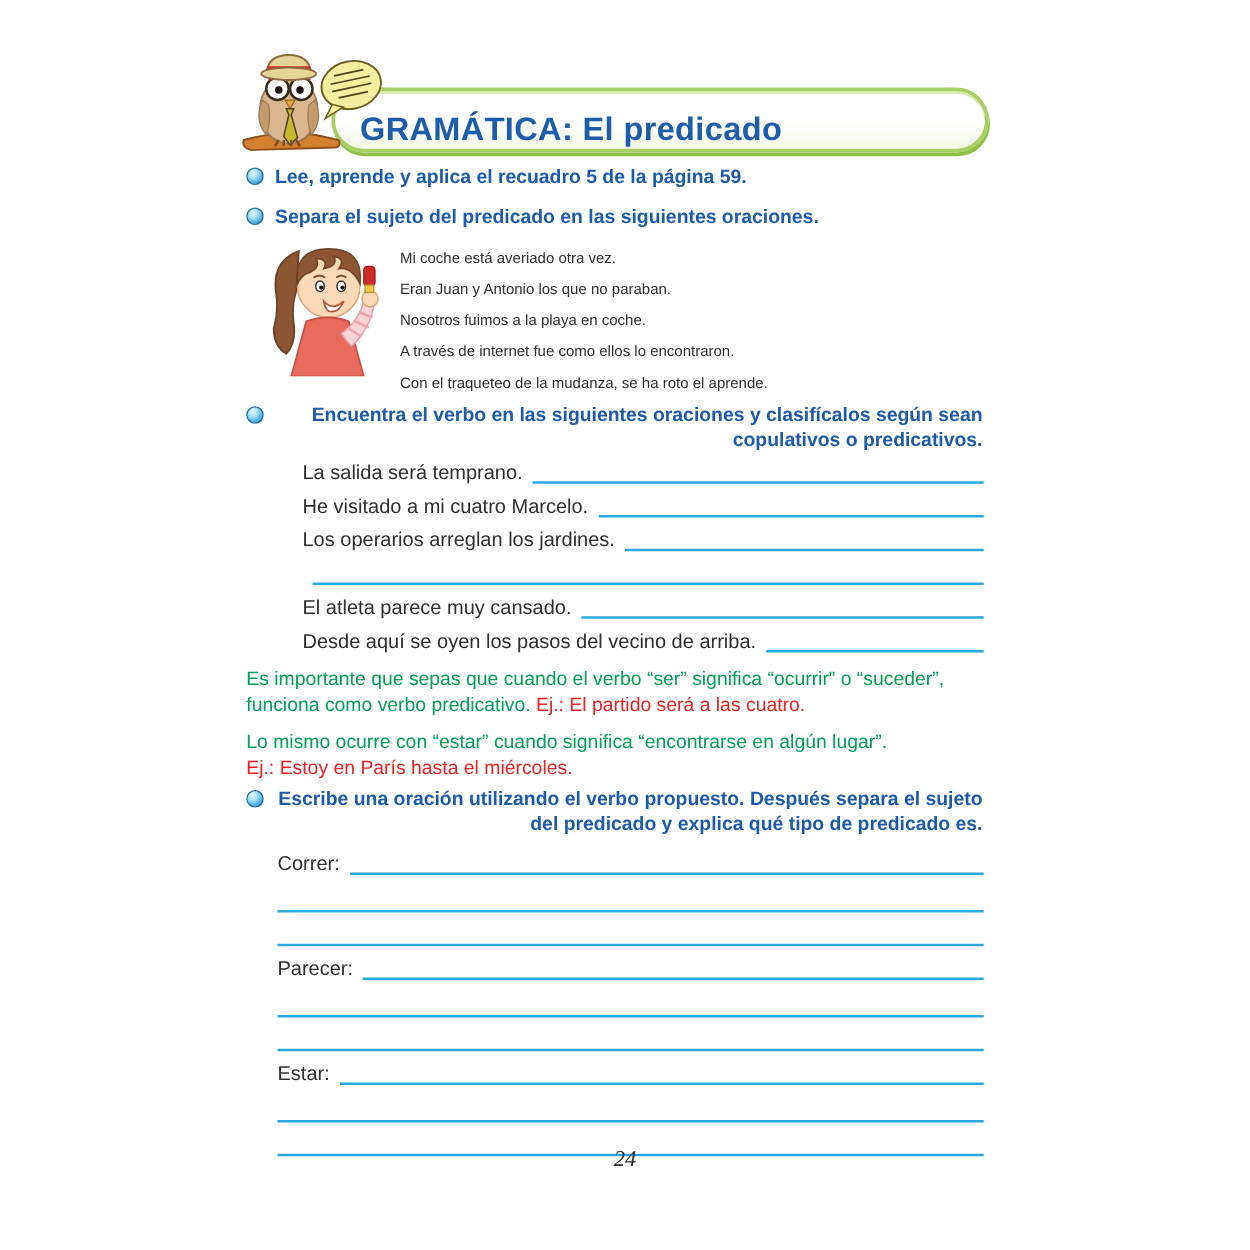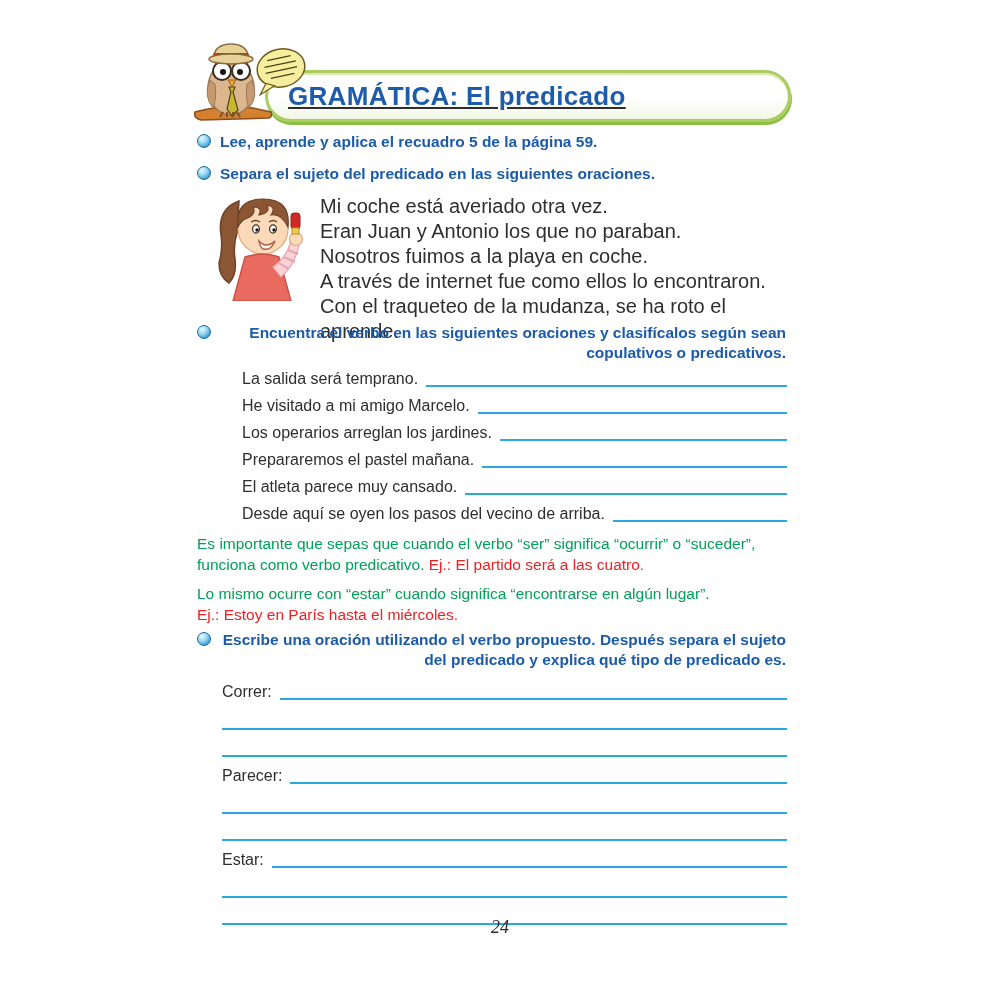--- a/index.html
+++ b/index.html
@@ -6,21 +6,21 @@
   .page{
     position:relative; width:1000px; height:1000px; background:#ffffff;
     font-family:"Liberation Sans", sans-serif; color:#2e2e2e; overflow:hidden;
   }
   
   .banner{
     position:absolute; left:265px; top:70px; width:520px; height:46px;
     background:linear-gradient(#ffffff 55%, #f2f7e4);
     border:3px solid #a9cd62; border-radius:26px;
     box-shadow:1px 3px 0 #8cbf43, inset 0 2px 0 #d9e9b0;
-    display:flex; align-items:center;text-decoration:underline;
+    display:flex; align-items:flex-end;
   }
   .banner-title{
     padding-left:20px; font-size:26px; font-weight:700; letter-spacing:.3px;
     color:#1d5cab;
   }
   .owl-wrap{position:absolute; left:193px; top:40px; width:118px; height:86px; z-index:3;}
   
   .instr{position:absolute; left:197px; display:flex; align-items:flex-start;text-align:right;}
   .bullet{
     flex:0 0 14px; width:14px; height:14px; border-radius:50%; margin-top:2px;
@@ -28,21 +28,21 @@
     border:1px solid #1e6ba3; box-sizing:border-box;
   }
   .instr-text{
     margin-left:9px; font-size:15.5px; font-weight:700; color:#1b5ba9;
     line-height:20px; max-width:566px;
   }
   
   .ex2-body{position:absolute; left:197px; top:191px; width:591px; display:flex;}
   .girl-wrap{flex:0 0 96px; margin-left:14px;}
   .ex2-sentences{margin-left:13px; padding-top:3px;}
-  .ex2-sentences div{font-size:20px; line-height:25px; color:#2e2e2e;}
+  .ex2-sentences div{font-size:12px; line-height:25px; color:#2e2e2e;}
   
   .ex3-items{position:absolute; left:222px; top:363px; width:565px;}
   .q-row{display:flex; align-items:flex-end; height:27px;margin-left:20px;}
   .q-text{font-size:16px; color:#2e2e2e; white-space:nowrap; line-height:22px;}
   .ans-line{flex:1; border-bottom:2px solid #2aa9e0; margin:0 0 3px 8px; min-width:40px;}
   
   .notes{position:absolute; left:197px; top:534px; width:592px;}
   .note{margin:0 0 9px 0; font-size:15.5px; line-height:20.5px;}
   .note .g{color:#00a158;}
   .note .r{color:#ed2024;}
@@ -159,29 +159,28 @@
     <span class="bullet"></span>
     <span class="instr-text">Encuentra el verbo en las siguientes oraciones y clasifícalos según sean copulativos o predicativos.</span>
   </div>
 
   <div class="ex3-items">
     <div class="q-row">
       <span class="q-text">La salida será temprano.</span>
       <span class="ans-line"></span>
     </div>
     <div class="q-row">
-      <span class="q-text">He visitado a mi amigo Marcelo.</span>
+      <span class="q-text">He visitado a mi cuatro Marcelo.</span>
       <span class="ans-line"></span>
     </div>
     <div class="q-row">
       <span class="q-text">Los operarios arreglan los jardines.</span>
       <span class="ans-line"></span>
     </div>
     <div class="q-row">
-      <span class="q-text">Prepararemos el pastel mañana.</span>
       <span class="ans-line"></span>
     </div>
     <div class="q-row">
       <span class="q-text">El atleta parece muy cansado.</span>
       <span class="ans-line"></span>
     </div>
     <div class="q-row">
       <span class="q-text">Desde aquí se oyen los pasos del vecino de arriba.</span>
       <span class="ans-line"></span>
     </div>

